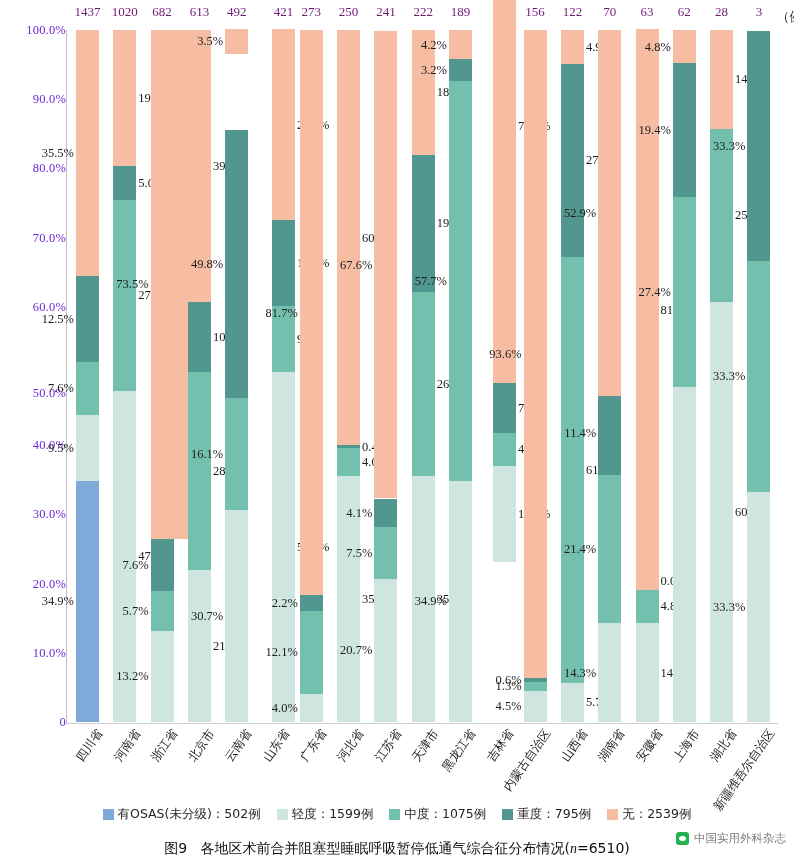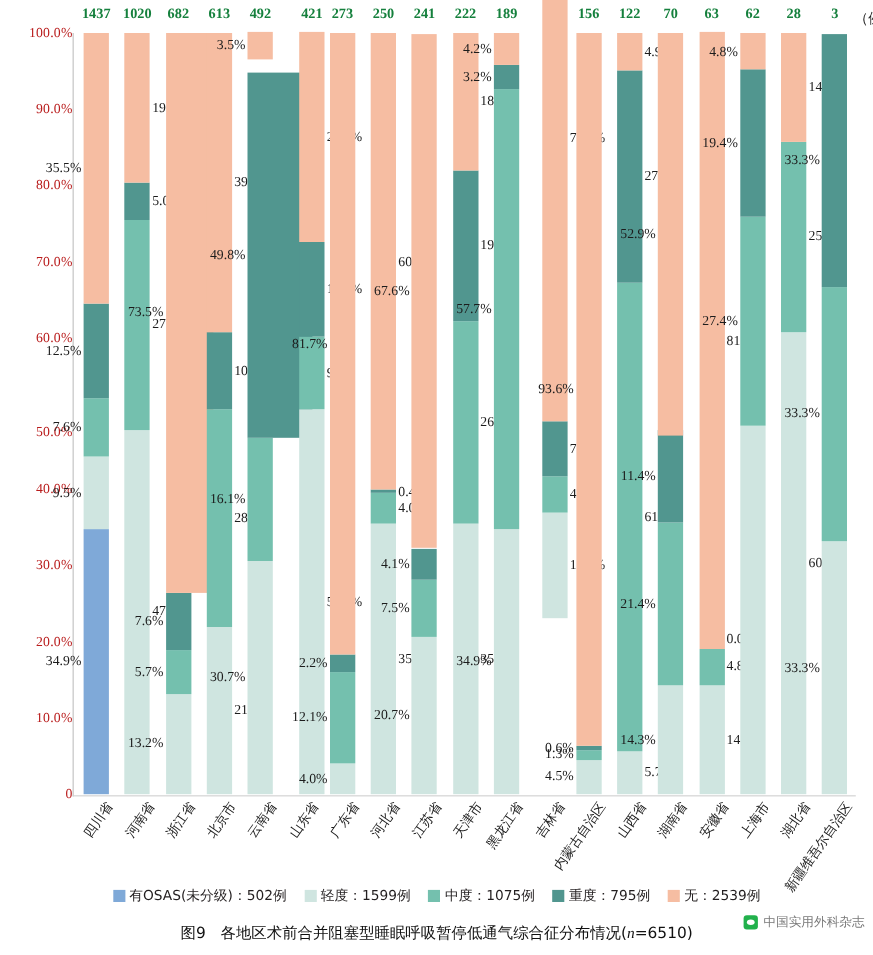--- a/index.html
+++ b/index.html
@@ -19,21 +19,21 @@
     left:68px; top:30px;
     width:710px; height:692px;
   }
   .ylabels{position:absolute;left:0;top:22px;width:62px;height:700px;}
   .ylabel{
     position:absolute;right:4px;
     font-size:12.5px;
     letter-spacing:.2px;
     transform:translateY(-50%);
     white-space:nowrap;
-    color:#b91c1c;
+    color:#6d28d9;
   }
   .axis-line{
     position:absolute;left:66px;top:30px;width:1px;height:694px;background:#bfbfbf;
   }
   .axis-base{
     position:absolute;left:66px;top:723px;width:712px;height:1px;background:#cfcfcf;
   }
 
   
   .col{
@@ -41,22 +41,21 @@
     bottom:0;
     width:26px;
     height:692px;
   }
   .count{
     position:absolute;
     top:-26px;left:50%;
     transform:translateX(-50%);
     font-size:13px;
     white-space:nowrap;
-    color:#15803d;
-    font-weight:bold;
+    color:#701a75;
   }
   .unit{
     position:absolute;
     font-size:13px;
     white-space:nowrap;
     color:#1e1e1e;
   }
   .seg{position:absolute;left:0;width:100%;}
   .seglabel{
     position:absolute;
@@ -214,21 +213,21 @@
           </div>
         </div>
         <div class="col" style="left: 225.2px; top: 30px; width: 23px; height: 692px;">
           <div class="count">492</div>
           <div class="seg" style="bottom: 0px; height: 212.444px; background: rgb(207, 229, 224);">
             <div class="seglabel left" style="top: 50%;">30.7%</div>
           </div>
           <div class="seg" style="bottom: 212.444px; height: 111.412px; background: rgb(116, 192, 174);">
             <div class="seglabel left" style="top: 50%;">16.1%</div>
           </div>
-          <div class="seg" style="bottom: 323.856px; height: 332px; background: rgb(81, 150, 143); padding-left: 36px;">
+          <div class="seg" style="bottom: 323.856px; height: 268px; background: rgb(81, 150, 143);">
             <div class="seglabel left" style="top: 50%;">49.8%</div>
           </div>
           <div class="seg" style="bottom: 668.472px; height: 24.22px; background: rgb(246, 189, 162);">
             <div class="seglabel left" style="top: 50%;">3.5%</div>
           </div>
         </div>
         <div class="col" style="left: 272px; top: 30px; width: 23px; height: 692px;">
           <div class="count">421</div>
           <div class="seg" style="bottom: 0px; height: 350.152px; background: rgb(207, 229, 224);">
             <div class="seglabel right" style="top: 50%;">50.6%</div>

